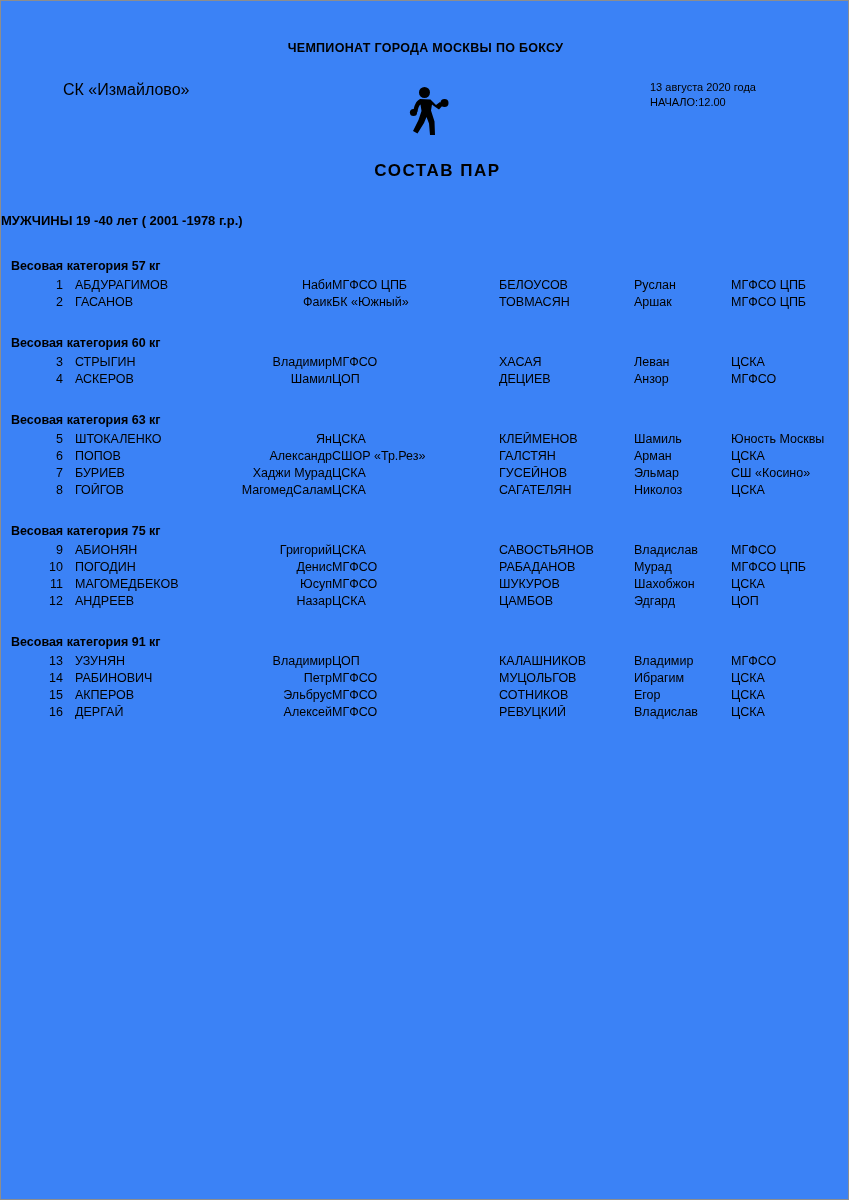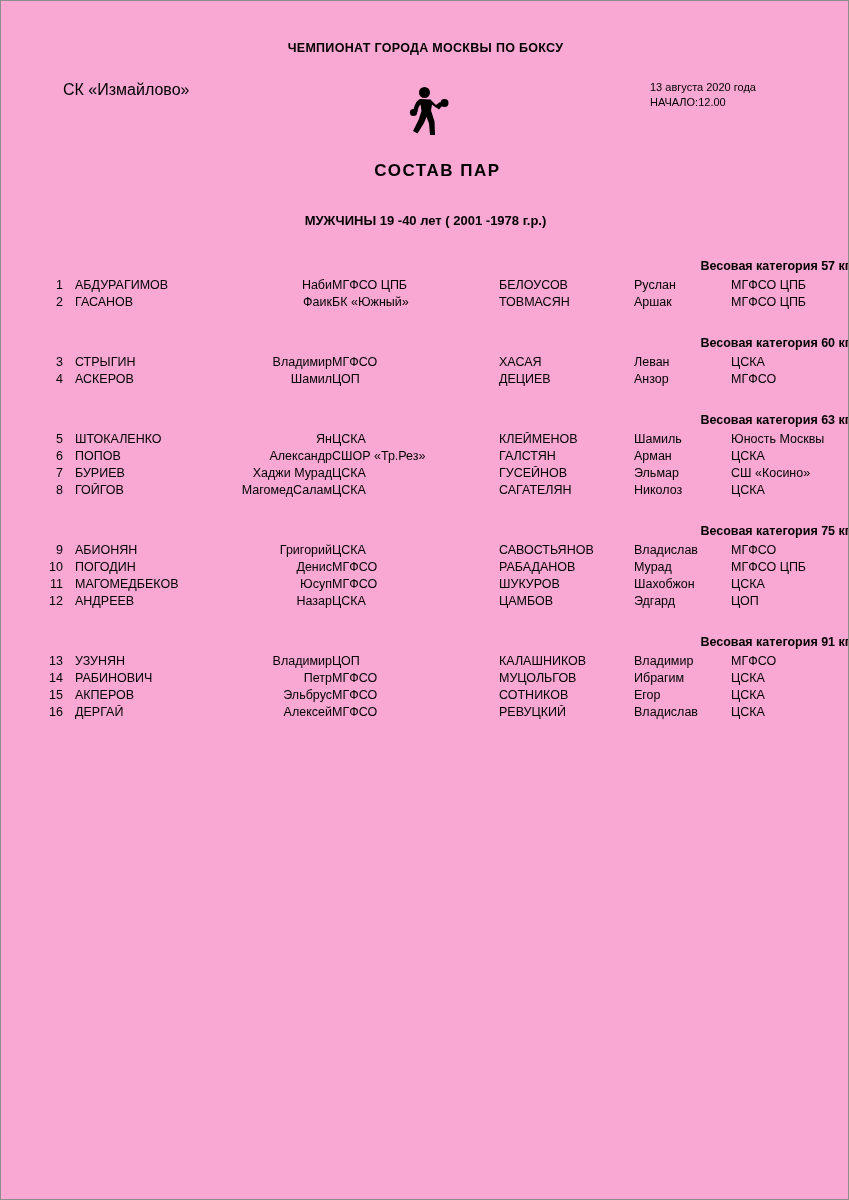--- a/index.html
+++ b/index.html
@@ -4,21 +4,21 @@
 <style>
   html, body {
     margin: 0;
     padding: 0;
     background: #b9b9b9;
   }
   .page {
     position: relative;
     width: 849px;
     height: 1200px;
-    background: #f9a8d4;
+    background: #3b82f6;
     margin: 0 auto;
     font-family: "Liberation Sans", sans-serif;
     color: #000000;
     overflow: hidden;
     border: 1px solid #8d8d8d;
     box-sizing: border-box;
   }
   .doc-title {
     position: absolute;
     top: 40px;
@@ -61,33 +61,33 @@
     text-align: center;
     font-size: 17px;
     font-weight: bold;
     letter-spacing: 1.5px;
   }
   .subtitle {
     position: absolute;
     top: 212px;
     left: 0;
     width: 849px;
-    text-align: center;
+    text-align: left;
     font-size: 13px;
     font-weight: bold;
   }
   .content {
     position: absolute;
     top: 258px;
     left: 0;
     width: 849px;
   }
   .cat-block { margin-bottom: 10px; }
   .cat-head {
-    text-align: right;
+    text-align: left;
     font-size: 12.5px;
     font-weight: bold;
     padding-bottom: 5px;
     padding-left: 10px;
   }
   table.bouts {
     border-collapse: collapse;
     width: 849px;
     table-layout: fixed;
   }

